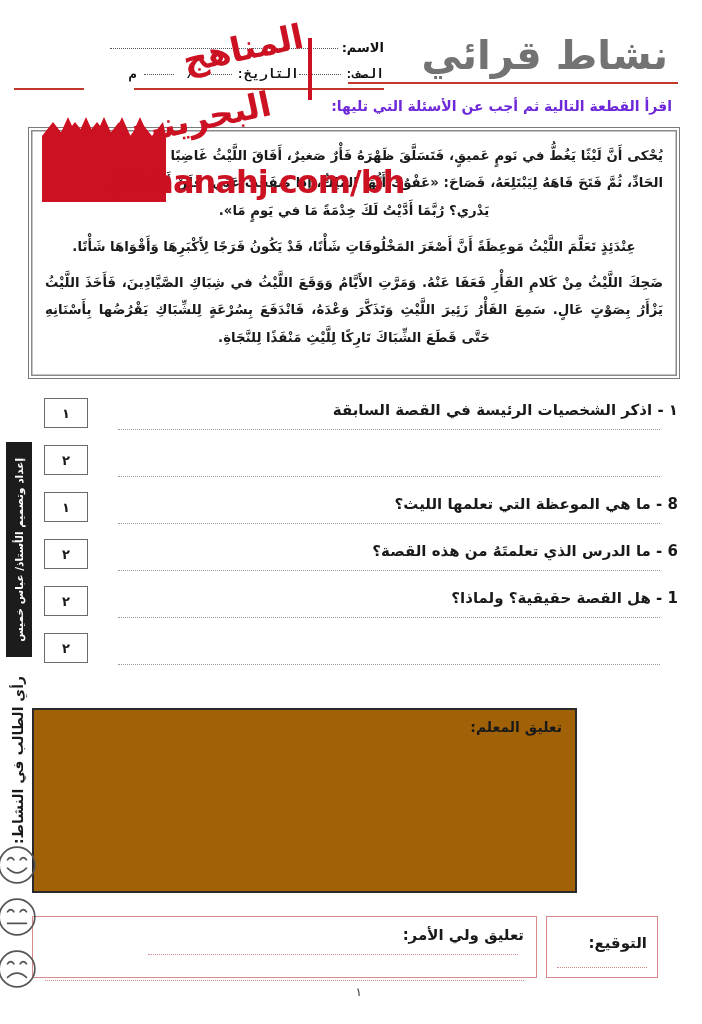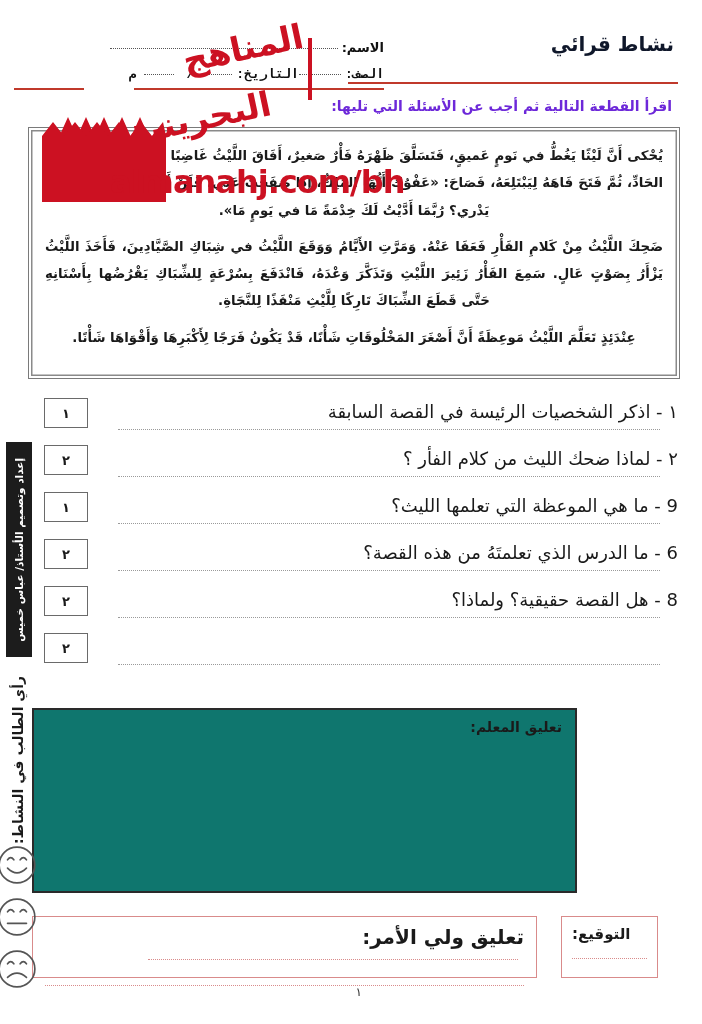--- a/index.html
+++ b/index.html
@@ -22,24 +22,24 @@
   .header {
     position: absolute;
     top: 18px;
     right: 18px;
     left: 18px;
     height: 72px;
   }
   .title-main {
     position: absolute;
     top: 14px;
-    right: 10px;
-    font-size: 20px;
-    font-weight: bold;
-    color: #0f172a;
+    right: 16px;
+    font-size: 40px;
+    font-weight: bold;
+    color: #737373;
     letter-spacing: -1px;
     white-space: nowrap;
   }
   .title-rule {
     position: absolute;
     top: 64px;
     right: 6px;
     width: 330px;
     height: 2px;
     background: #c0392b;
@@ -134,22 +134,22 @@
     direction: rtl;
   }
   .q-row {
     position: relative;
     height: 47px;
   }
   .q-text {
     position: absolute;
     top: 3px;
     right: 0;
-    font-size: 18px;
-    font-weight: normal;
+    font-size: 15px;
+    font-weight: bold;
     color: #1a1a1a;
     white-space: nowrap;
   }
   .q-dots {
     position: absolute;
     top: 31px;
     right: 18px;
     left: 78px;
     border-bottom: 1.7px dotted #9a9a9a;
   }
@@ -207,21 +207,21 @@
 
   
   .teacher-box {
     position: absolute;
     top: 708px;
     right: 125px;
     left: 32px;
     height: 185px;
     border: 2px solid #2a2a2a;
     box-sizing: border-box;
-    background: #0f766e;
+    background: #a16207;
     direction: rtl;
     padding: 9px 13px;
   }
   .teacher-label {
     font-size: 14px;
     font-weight: bold;
     color: #1a1a1a;
   }
 
   
@@ -230,47 +230,47 @@
     top: 916px;
     right: 165px;
     left: 32px;
     height: 62px;
     border: 1.6px solid #d98b8b;
     box-sizing: border-box;
     direction: rtl;
     padding: 8px 12px;
   }
   .parent-label {
-    font-size: 20px;
+    font-size: 15px;
     font-weight: bold;
     color: #1a1a1a;
     white-space: nowrap;
   }
   .parent-dots1 {
     display: inline-block;
     width: 370px;
     border-bottom: 1.8px dotted #d98b8b;
     vertical-align: middle;
     margin-right: 6px;
   }
   .parent-dots2 {
     margin-top: 17px;
     border-bottom: 1.8px dotted #d98b8b;
   }
   .sign-box {
     position: absolute;
     top: 916px;
     right: 44px;
-    width: 97px;
+    width: 112px;
     height: 62px;
     border: 1.6px solid #d98b8b;
     box-sizing: border-box;
     direction: rtl;
-    padding: 8px 10px;
-    text-align: left;
+    padding: 17px 10px;
+    text-align: right;
   }
   .sign-label {
     font-size: 15px;
     font-weight: bold;
     color: #1a1a1a;
   }
   .sign-dots {
     margin-top: 15px;
     border-bottom: 1.8px dotted #d98b8b;
   }
@@ -399,52 +399,51 @@
     </div>
 
     <div class="hdr-rule-left"></div>
     <div class="hdr-rule-far"></div>
   </div>
 
   <div class="instruction">اقرأ القطعة التالية ثم أجب عن الأسئلة التي تليها:</div>
 
   <div class="story-box">
     <p class="story-p">يُحْكى أَنَّ لَيْثًا يَغُطُّ في نَومٍ عَميقٍ، فَتَسَلَّقَ ظَهْرَهُ فَأْرٌ صَغيرٌ، أَفَاقَ اللَّيْثُ غَاضِبًا وَقَبَضَ عَلَيْهِ بِمِخْلَبِهِ الحَادِّ، ثُمَّ فَتَحَ فَاهَهُ لِيَبْتَلِعَهُ، فَصَاحَ: «عَفْوُكَ أَيُّهَا المَلِكُ، إِذا صَفَحْتَ عَنّي، فَلَنْ أَنْسَى لَكَ ذَلِكَ، وَمَنْ يَدْري؟ رُبَّمَا أَدَّيْتُ لَكَ خِدْمَةً مَا في يَومٍ مَا».</p>
+    <p class="story-p">عِنْدَئِذٍ تَعَلَّمَ اللَّيْثُ مَوعِظَةً أَنَّ أَصْغَرَ المَخْلُوقَاتِ شَأْنًا، قَدْ يَكُونُ فَرَجًا لِأَكْبَرِهَا وَأَقْوَاهَا شَأْنًا.</p>
     <p class="story-p">ضَحِكَ اللَّيْثُ مِنْ كَلامِ الفَأْرِ فَعَفَا عَنْهُ. وَمَرَّتِ الأَيَّامُ وَوَقَعَ اللَّيْثُ في شِبَاكِ الصَّيَّادِينَ، فَأَخَذَ اللَّيْثُ يَزْأَرُ بِصَوْتٍ عَالٍ. سَمِعَ الفَأْرُ زَئِيرَ اللَّيْثِ وَتَذَكَّرَ وَعْدَهُ، فَانْدَفَعَ بِسُرْعَةٍ لِلشِّبَاكِ يَقْرُضُها بِأَسْنَانِهِ حَتَّى قَطَعَ الشِّبَاكَ تَارِكًا لِلَّيْثِ مَنْفَذًا لِلنَّجَاةِ.</p>
-    <p class="story-p">عِنْدَئِذٍ تَعَلَّمَ اللَّيْثُ مَوعِظَةً أَنَّ أَصْغَرَ المَخْلُوقَاتِ شَأْنًا، قَدْ يَكُونُ فَرَجًا لِأَكْبَرِهَا وَأَقْوَاهَا شَأْنًا.</p>
   </div>
 
   <div class="questions">
 
     <div class="q-row">
       <div class="q-text">١ - اذكر الشخصيات الرئيسة في القصة السابقة</div>
       <div class="q-dots"></div>
       <div class="mark-box">١</div>
     </div>
 
     <div class="q-row">
-      <div class="q-text">٢ - لماذا ضحك الليث من كلام الفأر ؟</div>
       <div class="q-dots"></div>
       <div class="mark-box">٢</div>
     </div>
 
     <div class="q-row">
-      <div class="q-text">9 - ما هي الموعظة التي تعلمها الليث؟</div>
+      <div class="q-text">8 - ما هي الموعظة التي تعلمها الليث؟</div>
       <div class="q-dots"></div>
       <div class="mark-box">١</div>
     </div>
 
     <div class="q-row">
       <div class="q-text">6 - ما الدرس الذي تعلمتَهُ من هذه القصة؟</div>
       <div class="q-dots"></div>
       <div class="mark-box">٢</div>
     </div>
 
     <div class="q-row">
-      <div class="q-text">8 - هل القصة حقيقية؟ ولماذا؟</div>
+      <div class="q-text">1 - هل القصة حقيقية؟ ولماذا؟</div>
       <div class="q-dots"></div>
       <div class="mark-box">٢</div>
     </div>
 
     <div class="q-row">
       <div class="q-dots"></div>
       <div class="mark-box">٢</div>
     </div>
 
   </div>

